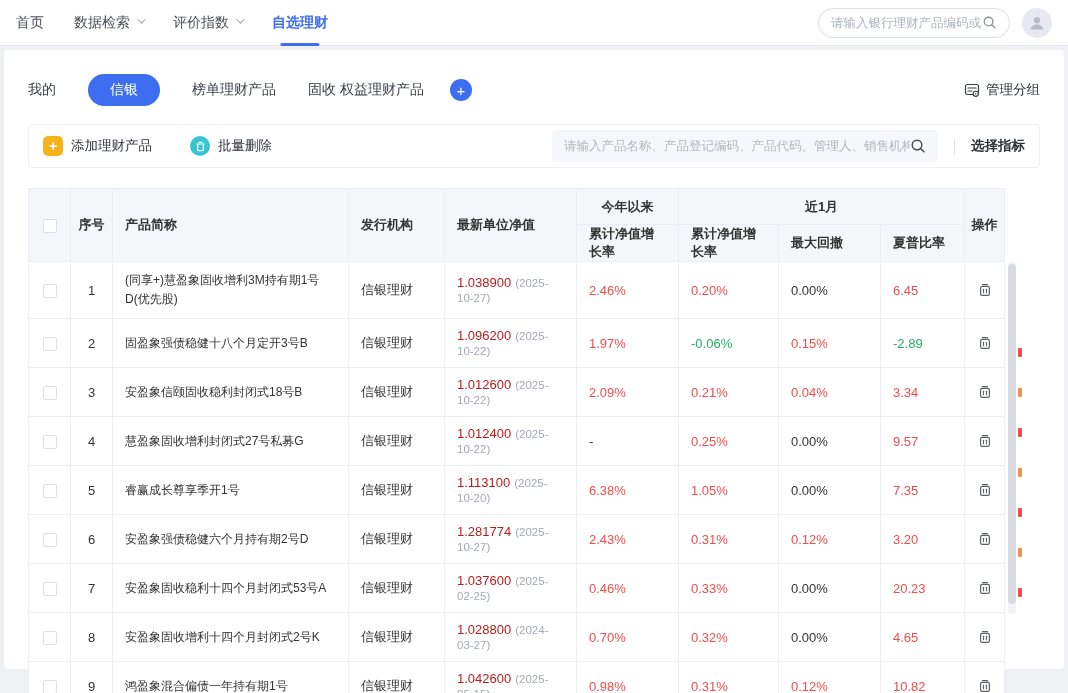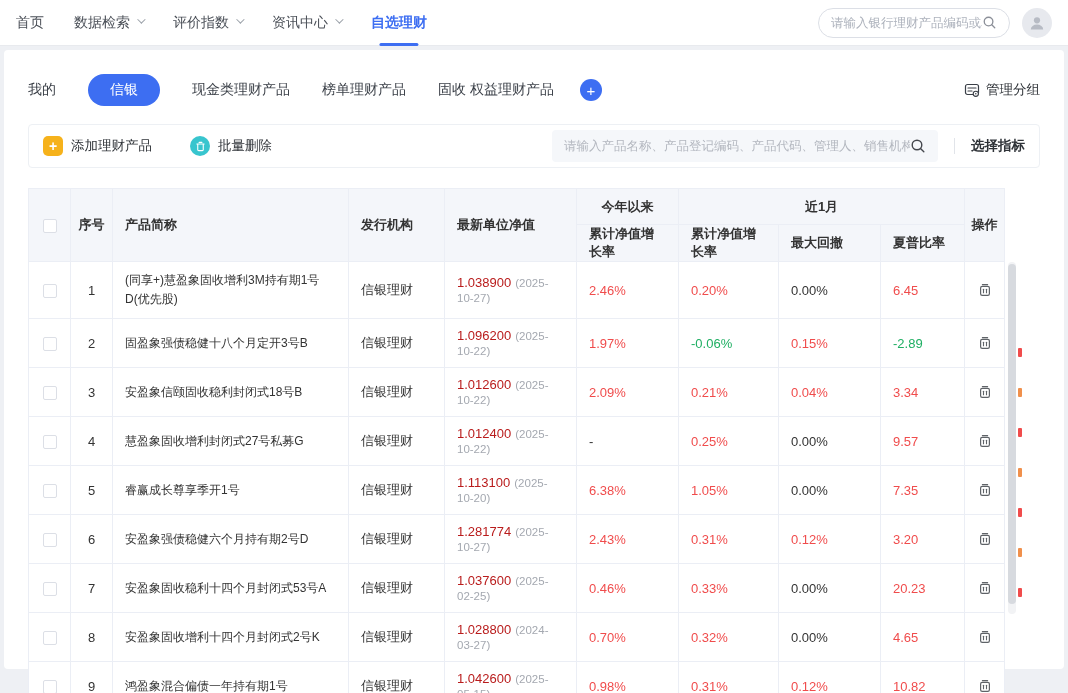--- a/index.html
+++ b/index.html
@@ -95,24 +95,20 @@
         <span>首页</span>
       </div>
       <div class="nav-item">
         <span>数据检索</span>
         <span class="caret"></span>
       </div>
       <div class="nav-item">
         <span>评价指数</span>
         <span class="caret"></span>
       </div>
-      <div class="nav-item">
-        <span>资讯中心</span>
-        <span class="caret"></span>
-      </div>
       <div class="nav-item active">
         <span>自选理财</span>
       </div>
     </div>
   <div class="nav-right">
     <div class="nav-search">
       <input type="text" placeholder="请输入银行理财产品编码或名称" style="">
       <span>
         <svg width="15" height="15" viewBox="0 0 16 16">
           <circle cx="7" cy="7" r="4.6" fill="none" stroke="#8B8F98" stroke-width="1.4"></circle>
@@ -128,21 +124,20 @@
     </div>
   </div>
 </header>
 
 <main class="card">
 
   <div class="tabs-row">
     <div class="tabs" id="tabs">
         <div class="tab">我的</div>
         <div class="tab active">信银</div>
-        <div class="tab">现金类理财产品</div>
         <div class="tab">榜单理财产品</div>
         <div class="tab">固收 权益理财产品</div>
       </div>
     <div class="tab-add" style="margin-left:26px;">+</div>
     <div class="manage-groups">
       <span>
         <svg width="16" height="16" viewBox="0 0 16 16">
           <rect x="1.5" y="2.5" width="13" height="10" rx="2" fill="none" stroke="#3A3F47" stroke-width="1.2"></rect>
           <line x1="4" y1="6" x2="12" y2="6" stroke="#3A3F47" stroke-width="1.2" stroke-linecap="round"></line>
           <line x1="4" y1="9" x2="8" y2="9" stroke="#3A3F47" stroke-width="1.2" stroke-linecap="round"></line>

